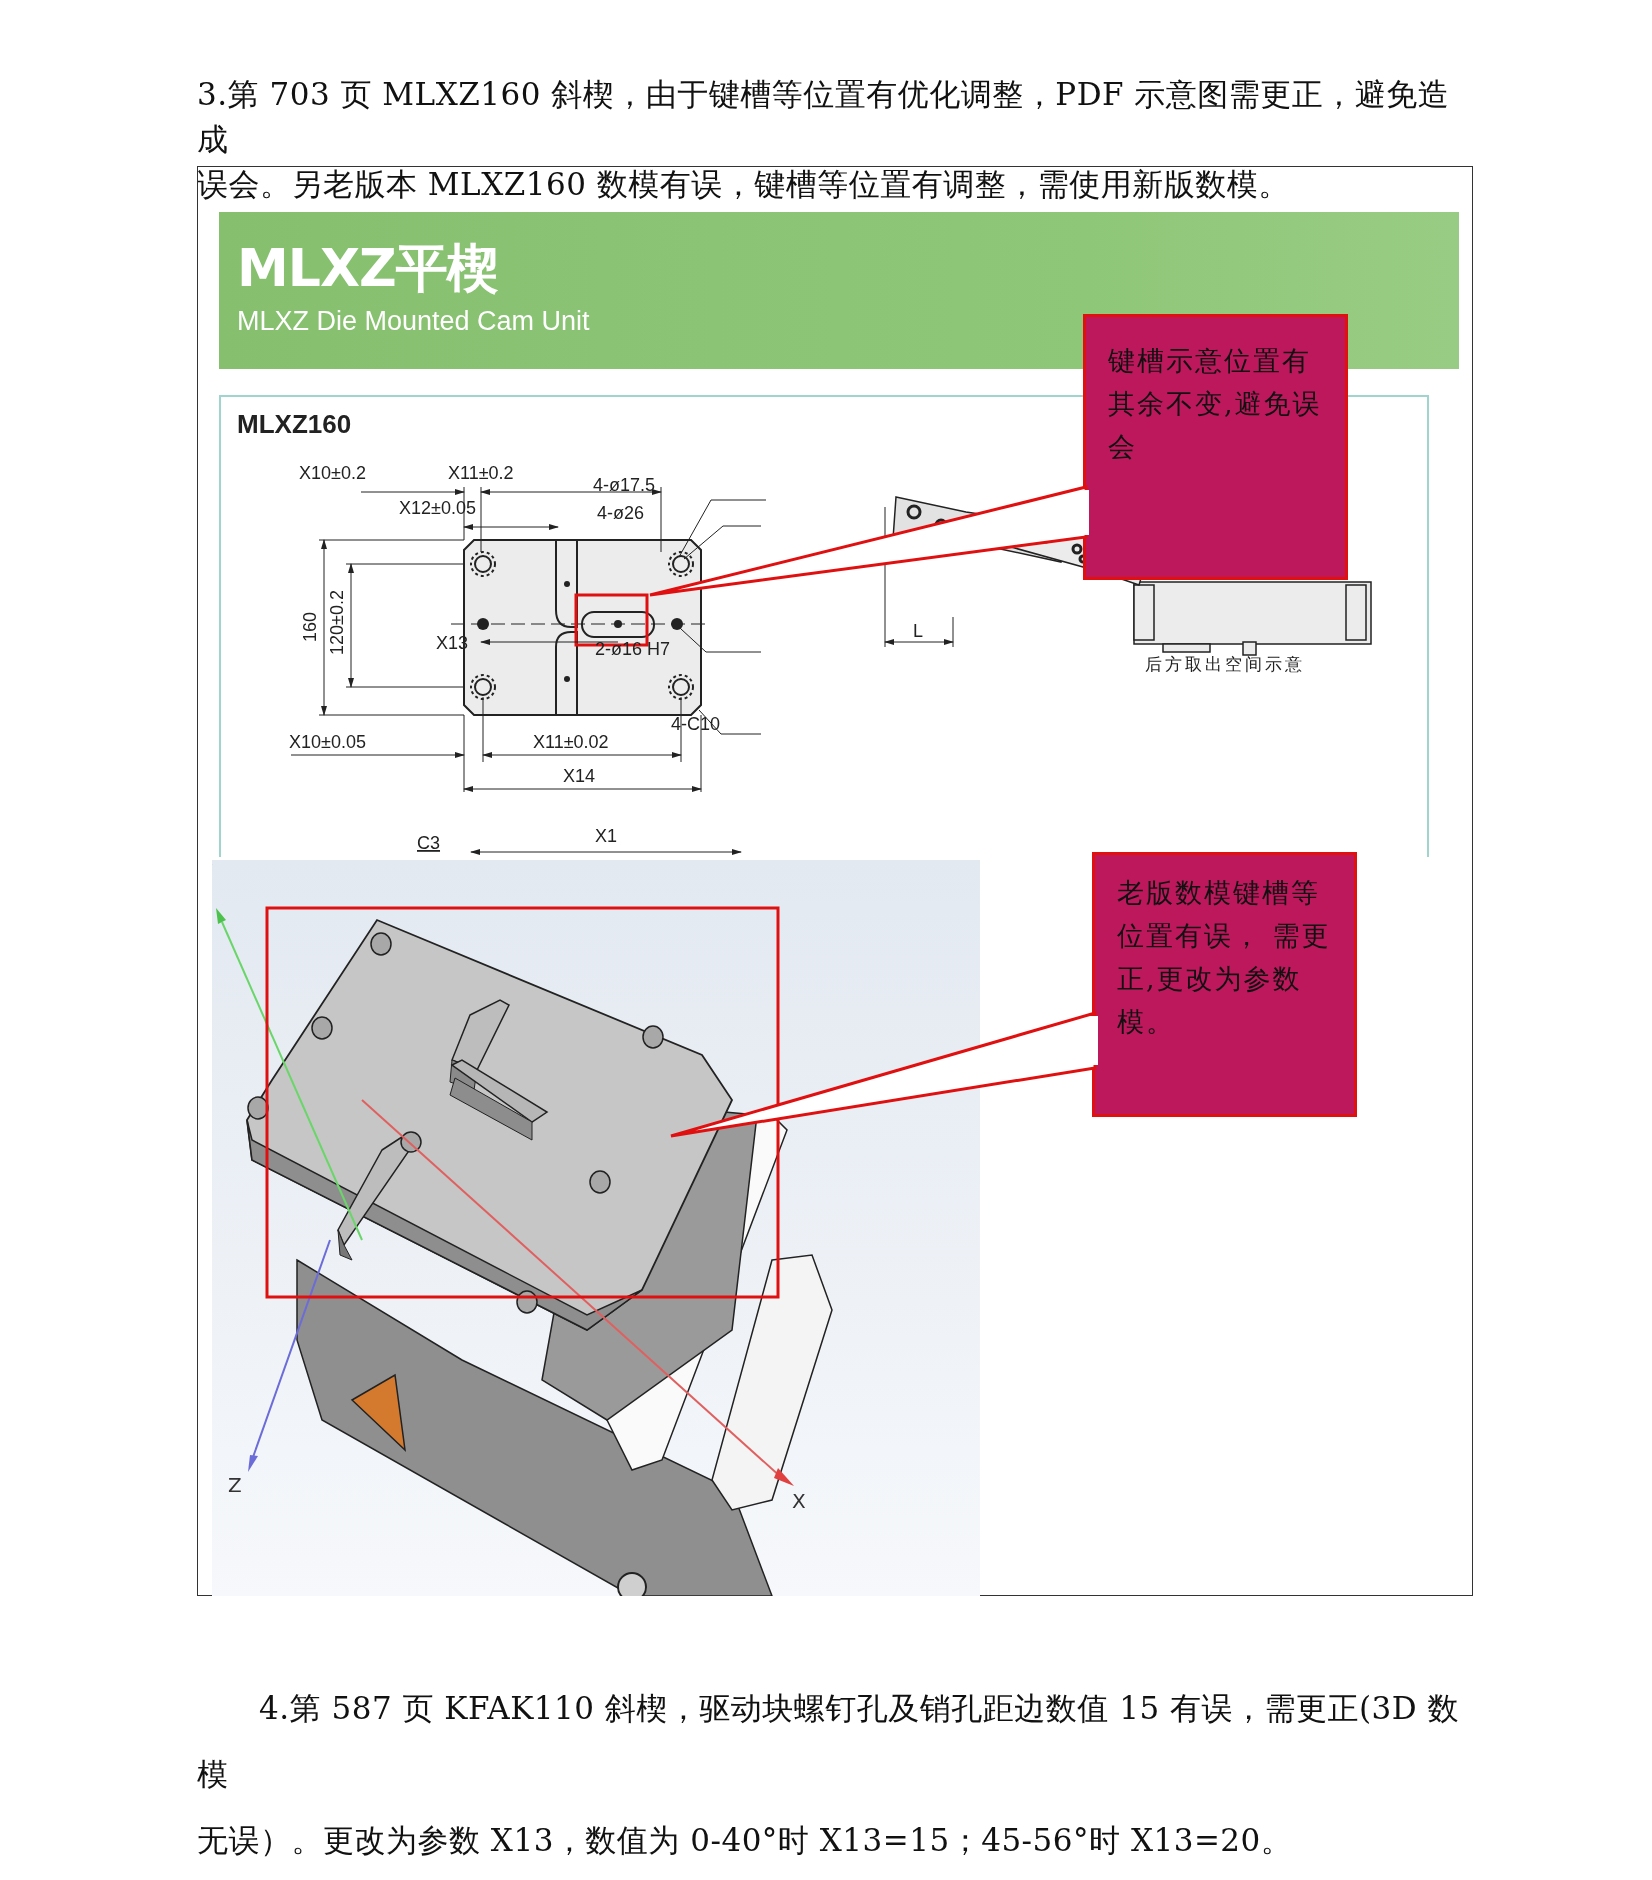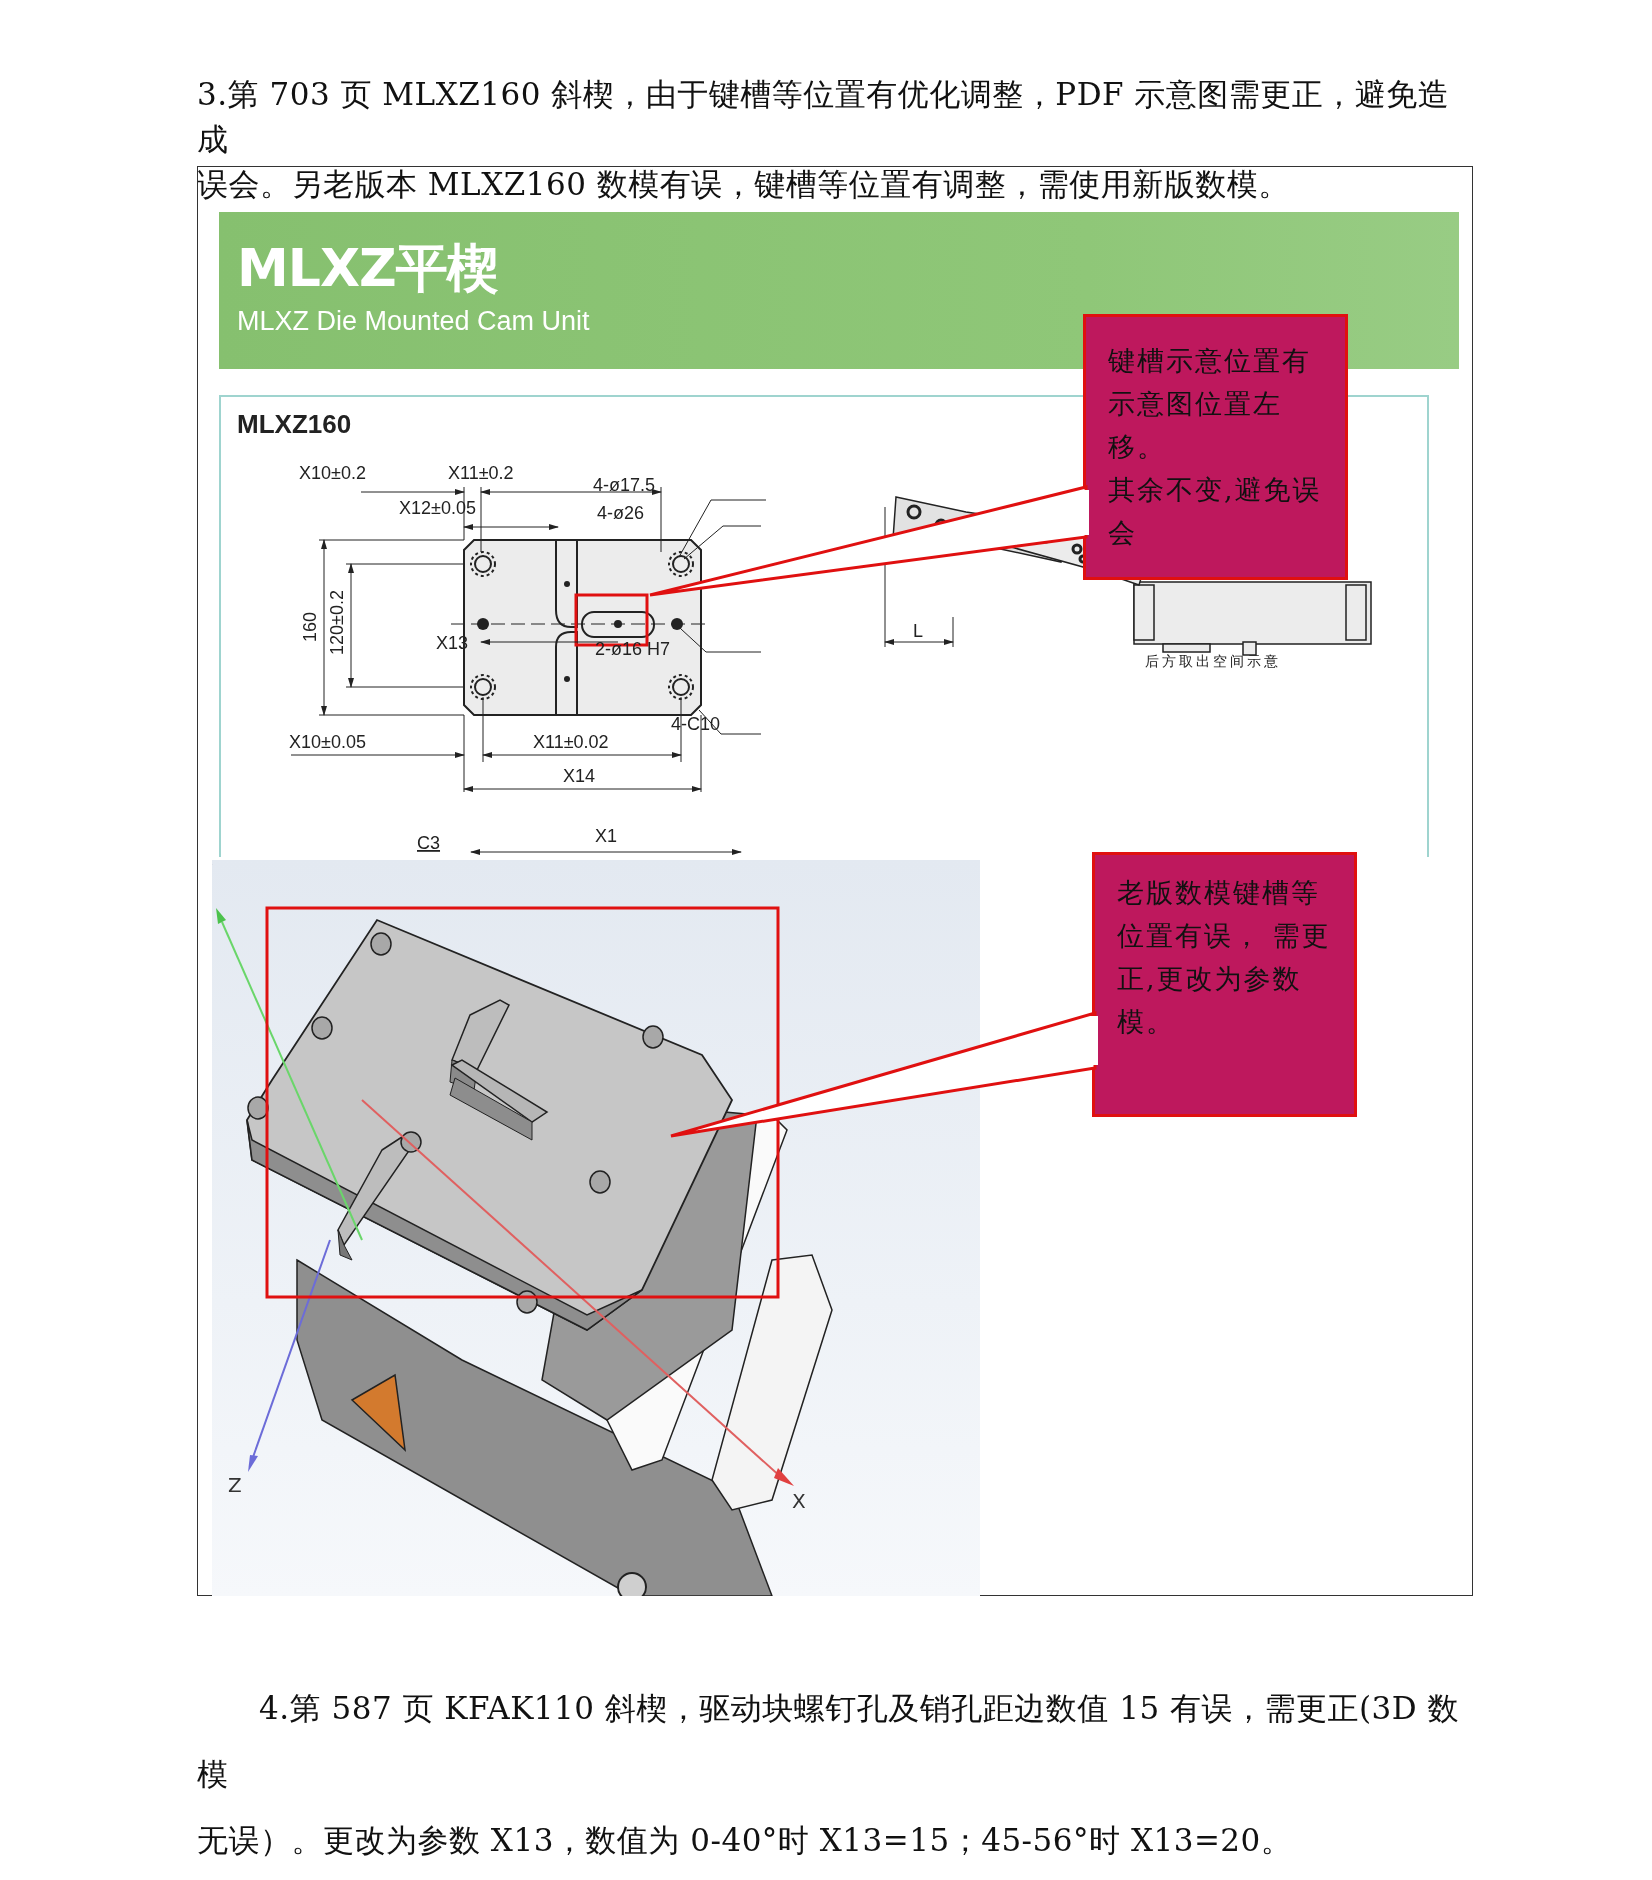--- a/index.html
+++ b/index.html
@@ -9,21 +9,21 @@
   #p2{top:1675px;line-height:66px;}
   #p2 .indent{display:inline-block;width:62px;}
   .frame{position:absolute;left:197px;top:166px;width:1276px;height:1430px;border:1.5px solid #333;box-sizing:border-box;}
   .banner{position:absolute;left:219px;top:212px;width:1240px;height:157px;background:linear-gradient(90deg,#86c06f 0%,#8fc778 70%,#98cc84 100%);}
   .banner .t1{position:absolute;left:18px;top:22px;color:#fff;font-family:"DejaVu Sans","Liberation Sans",sans-serif;font-weight:bold;font-size:52px;letter-spacing:-1px;}
   .banner .t2{position:absolute;left:18px;top:94px;color:#fff;font-family:"Liberation Sans","DejaVu Sans",sans-serif;font-size:27px;}
   .panel{position:absolute;left:219px;top:395px;width:1210px;height:462px;border:2px solid #9fd4cf;border-bottom:none;box-sizing:border-box;background:#fff;overflow:hidden;text-align:right;}
   .panel-title{position:absolute;left:16px;top:12px;font-family:"Liberation Sans","DejaVu Sans",sans-serif;font-weight:bold;font-size:26px;color:#222;}
   .panel svg{position:absolute;left:0;top:0;}
   .dim{font-family:"Liberation Sans","DejaVu Sans",sans-serif;font-size:18px;fill:#222;}
-  .caption{position:absolute;left:925px;top:394px;font-family:"DejaVu Serif",serif;font-size:14px;color:#222;letter-spacing:3px;}
+  .caption{position:absolute;left:925px;top:394px;font-family:"DejaVu Serif",serif;font-size:17px;color:#222;letter-spacing:3px;}
   .callout{position:absolute;background:#be185d;border:3px solid #e01010;box-sizing:border-box;font-family:"DejaVu Serif","Liberation Serif",serif;font-size:27px;line-height:43px;color:#111;padding:22px 18px 0 22px;letter-spacing:2px;}
   #c1{left:1083px;top:314px;width:265px;height:266px;}
   #c2{left:1092px;top:852px;width:265px;height:265px;padding-top:16px;}
   .cad{position:absolute;left:212px;top:860px;width:768px;height:736px;background:linear-gradient(180deg,#e3e9f1 0%,#eef2f7 60%,#f6f8fb 100%);overflow:hidden;}
   .overlay{position:absolute;left:0;top:0;pointer-events:none;}
 </style>
 </head>
 <body>
 
 <div class="para" id="p1">
@@ -144,21 +144,20 @@
     <line x1="664" y1="110" x2="664" y2="250" stroke="#222"></line>
     <line x1="732" y1="220" x2="732" y2="250" stroke="#222"></line>
     <line x1="664" y1="245" x2="732" y2="245" stroke="#222" marker-start="url(#al)" marker-end="url(#ar)"></line>
     <text class="dim" x="692" y="240">L</text>
   </svg>
   <div class="caption" style="left:924px;top:256px;">后方取出空间示意</div>
 </div>
 
 <div class="callout" id="c1">
   <div>键槽示意位置有</div>
-  <div>示意图位置左移。</div>
   <div>其余不变,避免误</div>
   <div>会</div>
 </div>
 
 <div class="cad">
   <svg width="768" height="736">
 
     <polygon points="85,400 250,500 520,630 560,736 420,736 110,560 85,480" fill="#8f8f8f" stroke="#222" stroke-width="1.5"></polygon>
     <polygon points="520,260 560,255 575,270 450,600 420,610 395,560" fill="#fafafa" stroke="#222" stroke-width="1.5"></polygon>
     <polygon points="560,400 600,395 620,450 560,640 520,650 500,620" fill="#f4f4f4" stroke="#222" stroke-width="1.5"></polygon>

